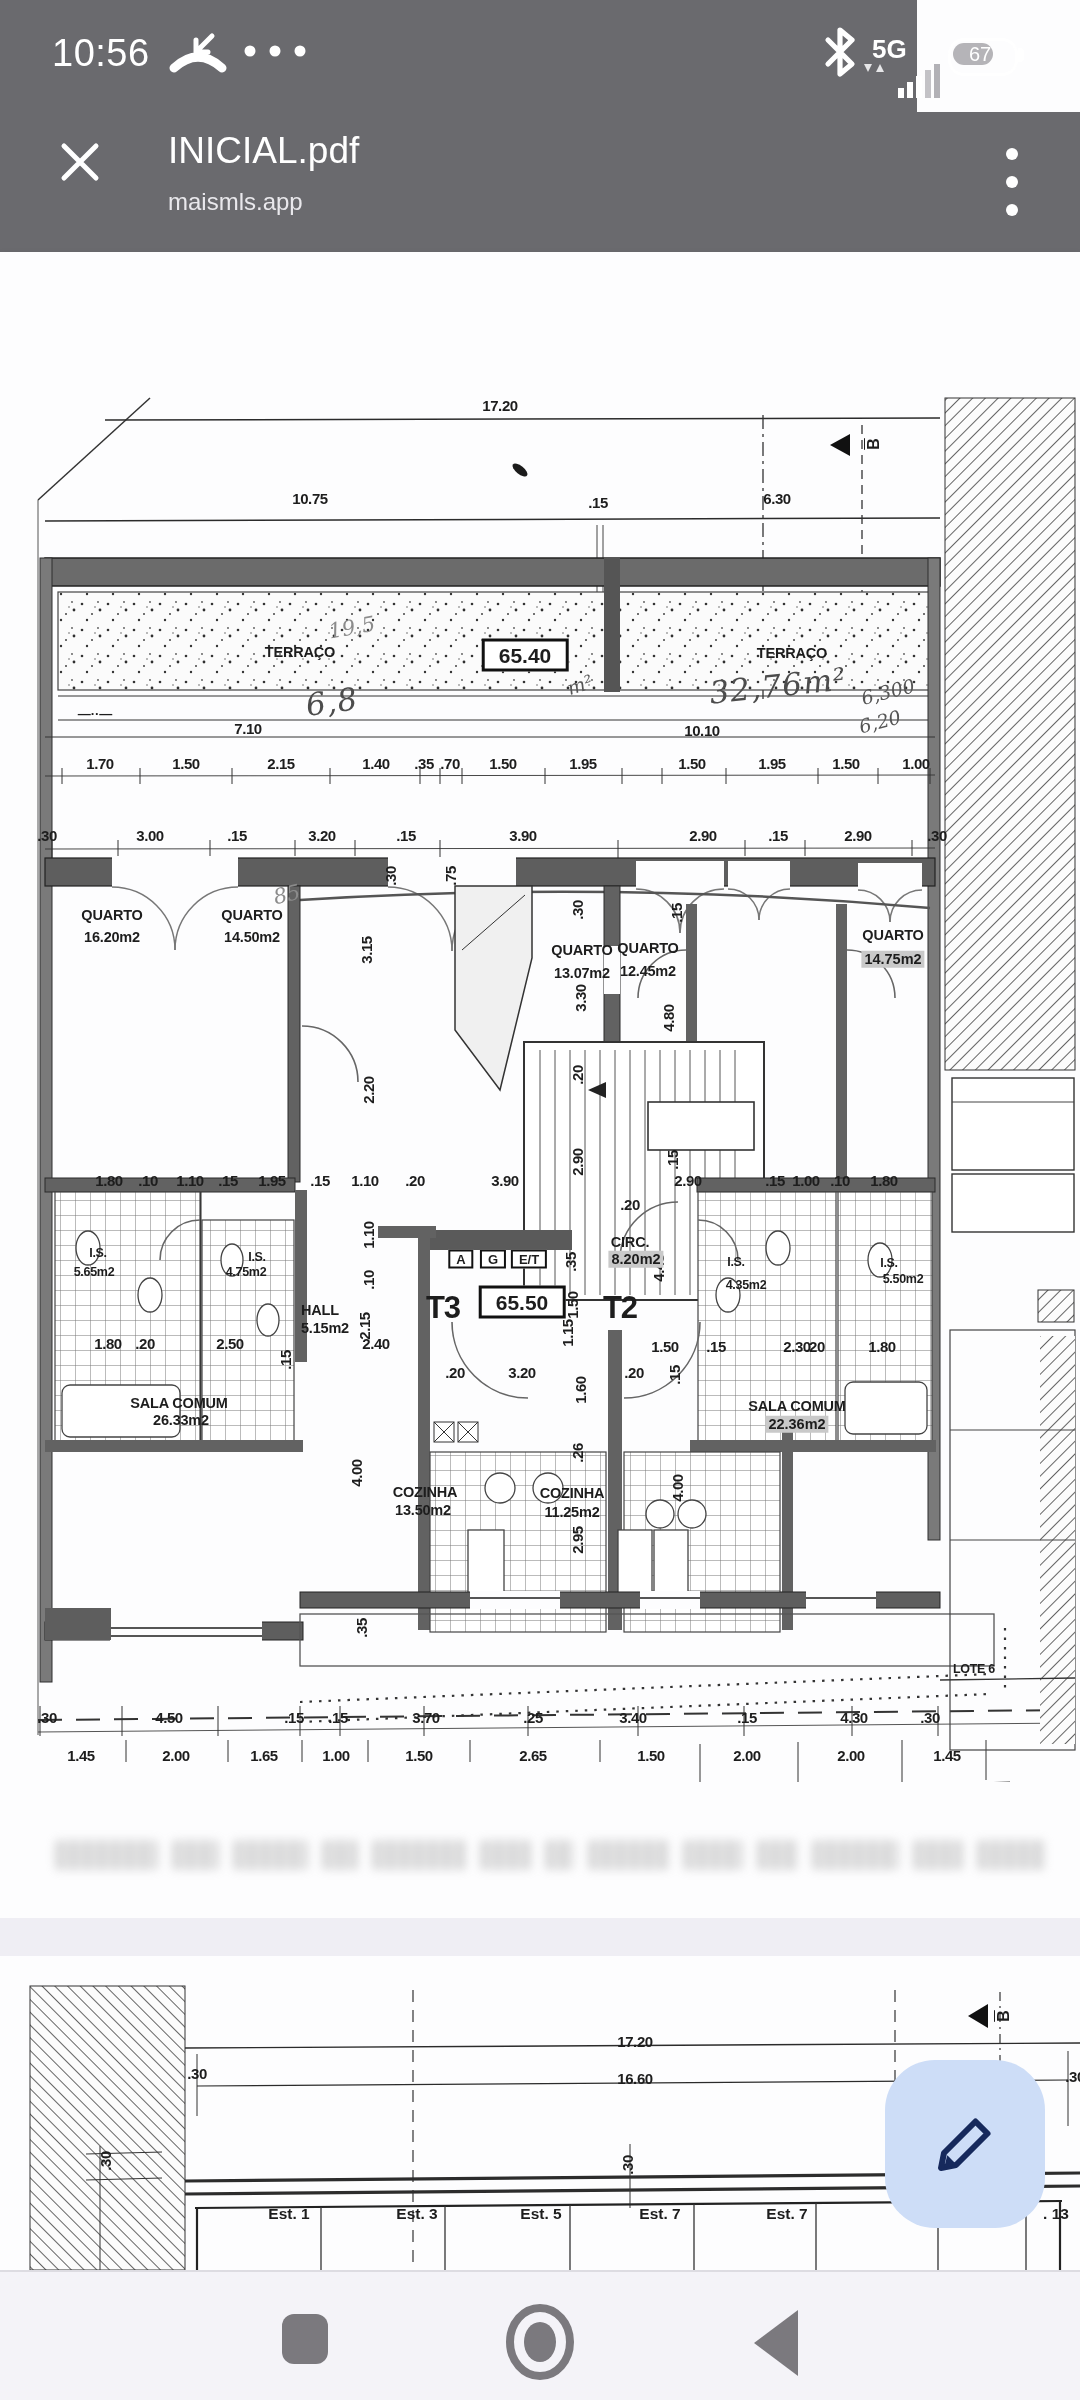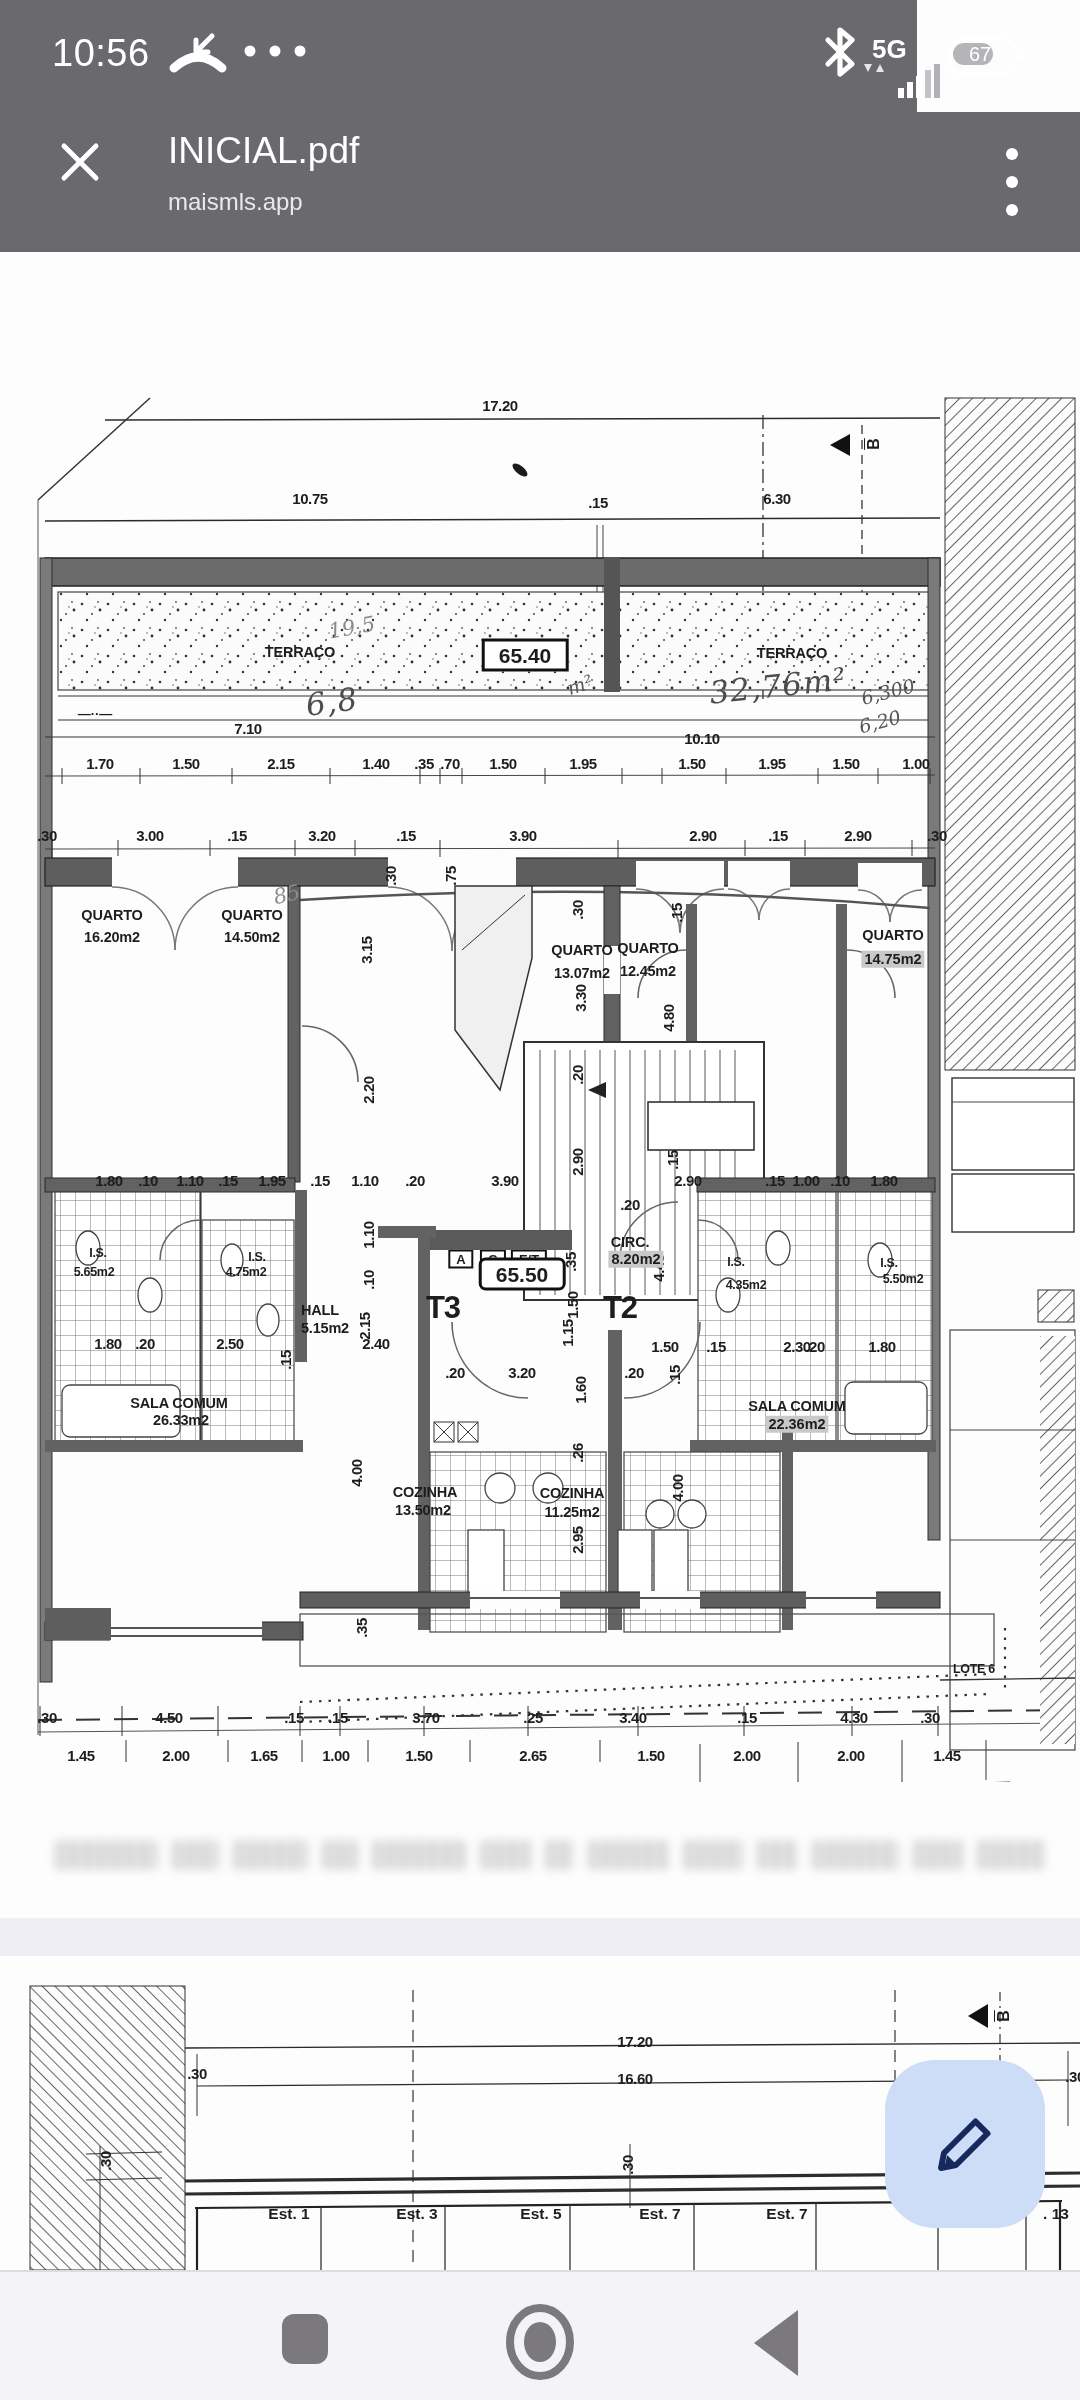--- a/index.html
+++ b/index.html
@@ -343,21 +343,21 @@
         <span class="pl room" style="left: 300px; top: 262px; transform: translate(-50%, -50%);">TERRAÇO</span>
         <span class="pl hand" style="left: 352px; top: 238px; transform: translate(-50%, -50%) rotate(-10deg);">19,5</span>
         <span class="pl boxed" style="left: 525px; top: 265px; transform: translate(-50%, -50%);">65.40</span>
         <span class="pl handdk" style="left: 580px; top: 295px; transform: translate(-50%, -50%) rotate(-18deg);">m²</span>
         <span class="pl handbig" style="left: 332px; top: 312px; transform: translate(-50%, -50%) rotate(-8deg);">6,8</span>
         <span class="pl room" style="left: 792px; top: 263px; transform: translate(-50%, -50%);">TERRAÇO</span>
         <span class="pl handbig" style="left: 778px; top: 296px; transform: translate(-50%, -50%) rotate(-6deg);">32,76m²</span>
         <span class="pl handdk" style="left: 888px; top: 302px; transform: translate(-50%, -50%) rotate(-14deg);">6,300</span>
         <span class="pl handdk" style="left: 880px; top: 332px; transform: translate(-50%, -50%) rotate(-14deg);">6,20</span>
         <span class="pl dim" style="left: 248px; top: 338px; transform: translate(-50%, -50%);">7.10</span>
-        <span class="pl dim" style="left: 702px; top: 348px; transform: translate(-50%, -50%);">10.10</span>
+        <span class="pl dim" style="left: 702px; top: 340px; transform: translate(-50%, -50%);">10.10</span>
         <span class="pl sym" style="left: 95px; top: 323px; transform: translate(-50%, -50%);">—··—</span>
         <span class="pl dim" style="left: 100px; top: 373px; transform: translate(-50%, -50%);">1.70</span>
         <span class="pl dim" style="left: 186px; top: 373px; transform: translate(-50%, -50%);">1.50</span>
         <span class="pl dim" style="left: 281px; top: 373px; transform: translate(-50%, -50%);">2.15</span>
         <span class="pl dim" style="left: 376px; top: 373px; transform: translate(-50%, -50%);">1.40</span>
         <span class="pl dim" style="left: 424px; top: 373px; transform: translate(-50%, -50%);">.35</span>
         <span class="pl dim" style="left: 450px; top: 373px; transform: translate(-50%, -50%);">.70</span>
         <span class="pl dim" style="left: 503px; top: 373px; transform: translate(-50%, -50%);">1.50</span>
         <span class="pl dim" style="left: 583px; top: 373px; transform: translate(-50%, -50%);">1.95</span>
         <span class="pl dim" style="left: 692px; top: 373px; transform: translate(-50%, -50%);">1.50</span>
@@ -427,21 +427,21 @@
         <span class="pl tiny" style="left: 736px; top: 872px; transform: translate(-50%, -50%);">I.S.</span>
         <span class="pl tiny" style="left: 746px; top: 895px; transform: translate(-50%, -50%);">4.35m2</span>
         <span class="pl tiny" style="left: 889px; top: 873px; transform: translate(-50%, -50%);">I.S.</span>
         <span class="pl tiny" style="left: 903px; top: 889px; transform: translate(-50%, -50%);">5.50m2</span>
         <span class="pl room" style="left: 320px; top: 920px; transform: translate(-50%, -50%);">HALL</span>
         <span class="pl room" style="left: 325px; top: 938px; transform: translate(-50%, -50%);">5.15m2</span>
         <span class="pl boxsm" style="left: 461px; top: 869px; transform: translate(-50%, -50%);">A</span>
         <span class="pl boxsm" style="left: 493px; top: 869px; transform: translate(-50%, -50%);">G</span>
         <span class="pl boxsm" style="left: 529px; top: 869px; transform: translate(-50%, -50%);">E/T</span>
         <span class="pl big" style="left: 443px; top: 917px; transform: translate(-50%, -50%);">T3</span>
-        <span class="pl boxed" style="left: 522px; top: 884px; transform: translate(-50%, -50%); border-radius: 7px;">65.50</span>
+        <span class="pl boxed" style="left: 522px; top: 912px; transform: translate(-50%, -50%);">65.50</span>
         <span class="pl big" style="left: 620px; top: 917px; transform: translate(-50%, -50%);">T2</span>
         <span class="pl dim" style="left: 108px; top: 953px; transform: translate(-50%, -50%);">1.80</span>
         <span class="pl dim" style="left: 145px; top: 953px; transform: translate(-50%, -50%);">.20</span>
         <span class="pl dim" style="left: 230px; top: 953px; transform: translate(-50%, -50%);">2.50</span>
         <span class="pl dim" style="left: 376px; top: 953px; transform: translate(-50%, -50%);">2.40</span>
         <span class="pl dim" style="left: 665px; top: 956px; transform: translate(-50%, -50%);">1.50</span>
         <span class="pl dim" style="left: 716px; top: 956px; transform: translate(-50%, -50%);">.15</span>
         <span class="pl dim" style="left: 797px; top: 956px; transform: translate(-50%, -50%); text-align: right;">2.30</span>
         <span class="pl dim" style="left: 815px; top: 956px; transform: translate(-50%, -50%);">.20</span>
         <span class="pl dim" style="left: 882px; top: 956px; transform: translate(-50%, -50%);">1.80</span>

